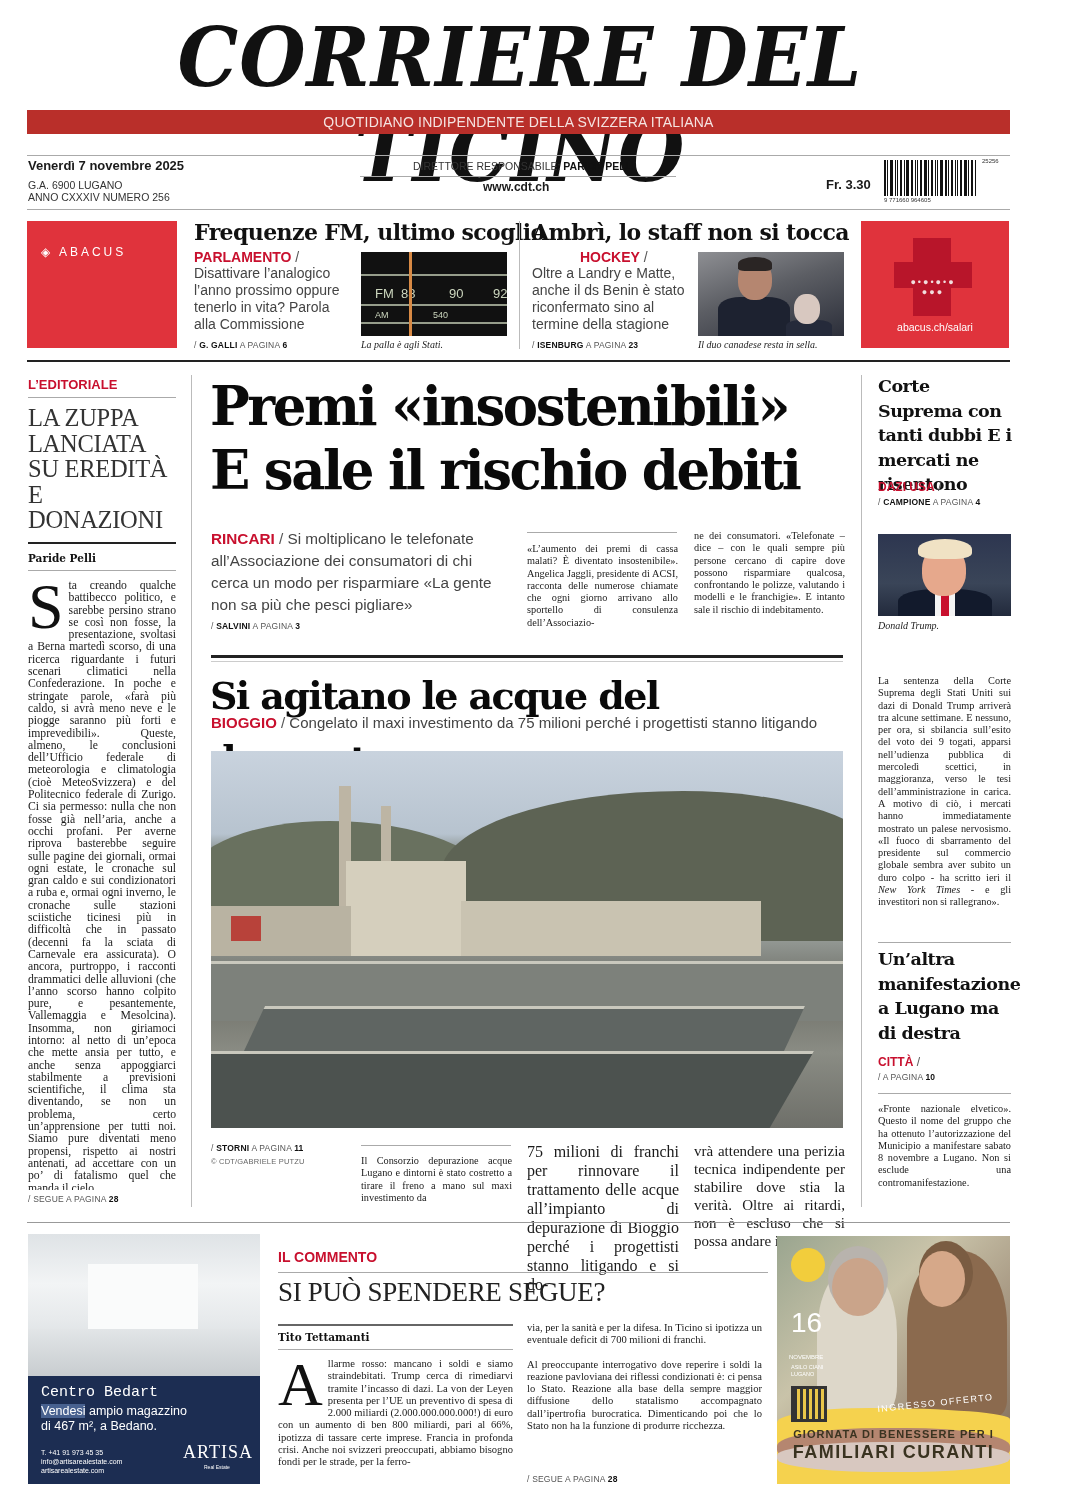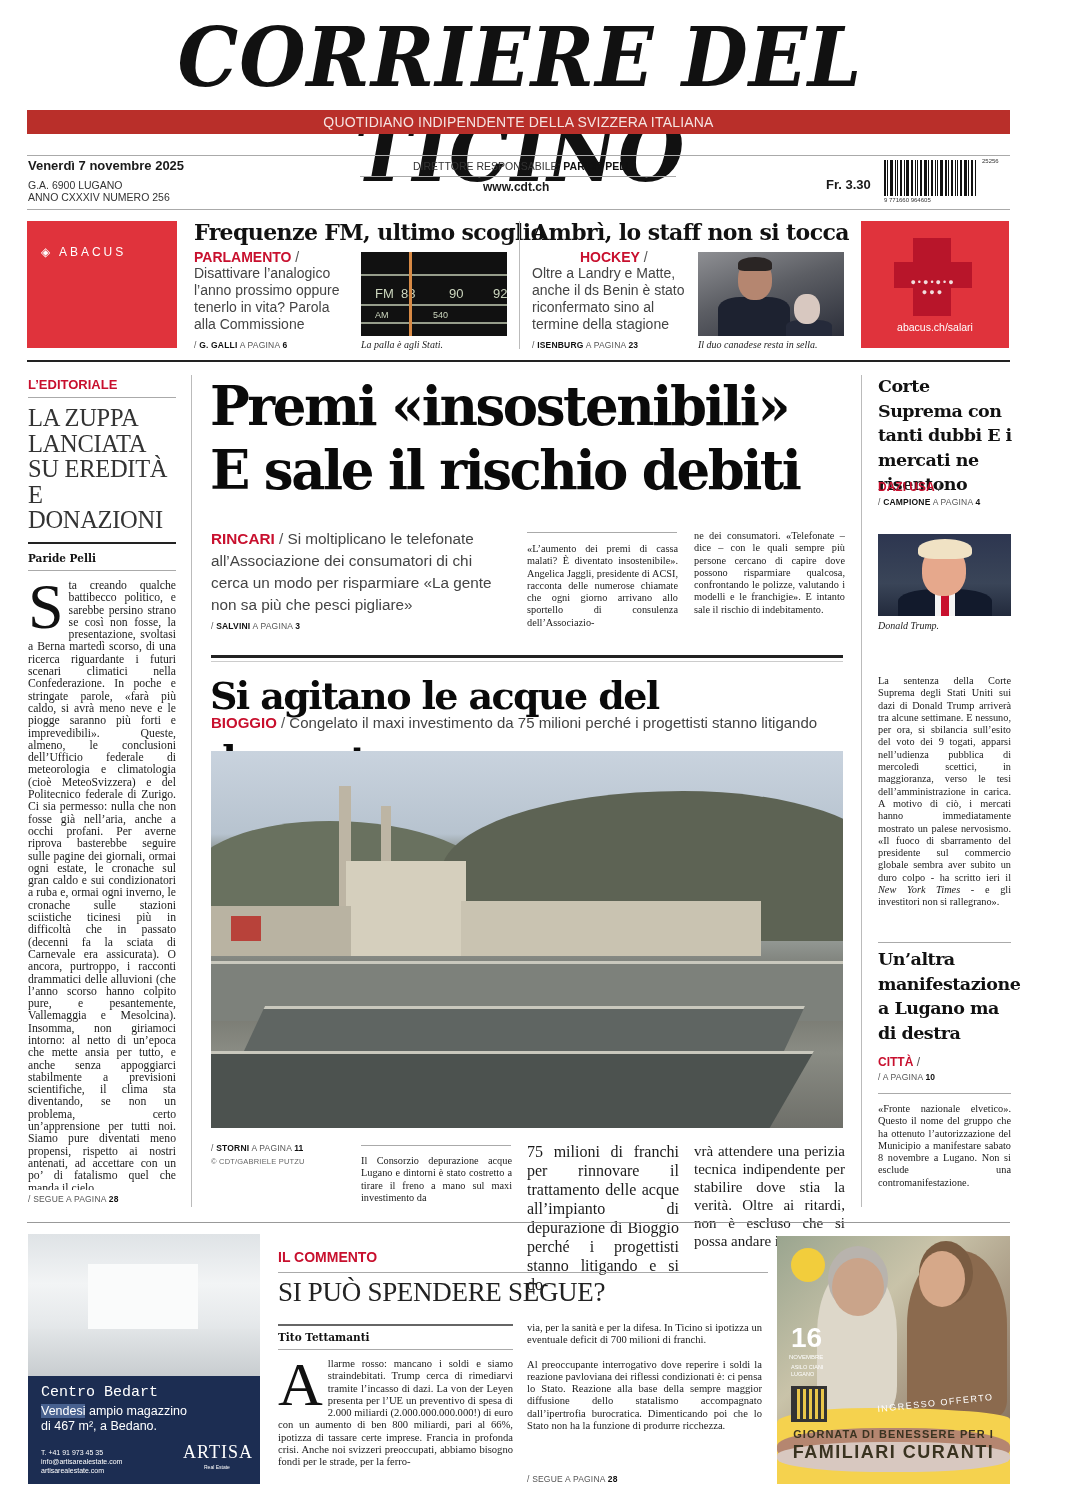--- a/index.html
+++ b/index.html
@@ -106,21 +106,21 @@
   .ad-artisa .brand { position: absolute; left: 155px; top: 66px; font-family: "Liberation Serif", serif; font-size: 18px; letter-spacing: 1px; }
   .ad-artisa .brand-sub { position: absolute; left: 176px; top: 88px; font-size: 5px; font-family: "Liberation Sans", sans-serif; }
 
   .comment-title { left: 278px; top: 1277px; font-family: "Liberation Serif", serif; font-size: 27px; color: #222; letter-spacing: -0.3px; }
   .dropcap-A { float: left; font-family: "Liberation Serif", serif; font-size: 62px; line-height: 48px; margin: 2px 5px 0 0; color: #111; }
 
   .ad-curanti { left: 777px; top: 1236px; width: 233px; height: 248px; overflow: hidden;
     background: linear-gradient(135deg,#9aa58f 0%,#c9c3a9 35%,#9c8a76 70%,#7c6855 100%); }
   .ad-curanti .yellow { position: absolute; left: 0; top: 172px; width: 233px; height: 80px; background: #f5d24e; border-radius: 40% 60% 0 0 / 18% 14% 0 0; }
   .ad-curanti .badge { position: absolute; left: 14px; top: 12px; width: 34px; height: 34px; border-radius: 50%; background: #f2cd3c; }
-  .ad-curanti .day { position: absolute; left: 14px; top: 86px; font-family: "Liberation Sans", sans-serif; font-weight: bold; font-size: 28px; color: #fff; text-align: center; }
+  .ad-curanti .day { position: absolute; left: 14px; top: 71px; font-family: "Liberation Sans", sans-serif; font-weight: normal; font-size: 28px; color: #fff; text-align: center; }
   .ad-curanti .month { position: absolute; left: 12px; top: 118px; font-size: 6px; color: #fff; font-family: "Liberation Sans", sans-serif; }
   .ad-curanti .venue { position: absolute; left: 14px; top: 128px; font-size: 5.5px; color: #fff; font-family: "Liberation Sans", sans-serif; line-height: 7px; }
   .ad-curanti .qr { position: absolute; left: 14px; top: 150px; width: 36px; height: 36px;
     background: repeating-linear-gradient(90deg,#333 0 3px,#e9c64a 3px 6px), #333; border: 3px solid #333; }
   .ad-curanti .free { position: absolute; left: 100px; top: 162px; font-size: 9px; color: #fff; letter-spacing: 1.5px; font-family: "Liberation Sans", sans-serif; transform: rotate(-6deg); }
   .ad-curanti .head1 { position: absolute; left: 0; width: 233px; text-align: center; top: 192px; font-family: "Liberation Sans", sans-serif; font-weight: bold; font-size: 11px; letter-spacing: 1px; color: #3a3320; }
   .ad-curanti .head2 { position: absolute; left: 0; width: 233px; text-align: center; top: 206px; font-family: Liberation Sans, sans-serif; font-weight: bold; font-size: 18px; letter-spacing: 1.5px; color: #3a3320; }
   .p1 { position: absolute; left: 40px; top: 30px; width: 80px; height: 150px; border-radius: 45% 45% 20% 20%; background: #ddd7c9; }
   .p1h { position: absolute; left: 55px; top: 22px; width: 52px; height: 58px; border-radius: 50%; background: #caa48a; box-shadow: 0 -8px 0 4px #b8b3ad; }
   .p2 { position: absolute; left: 130px; top: 15px; width: 100px; height: 165px; border-radius: 45% 45% 10% 10%; background: #8b6a4e; }

